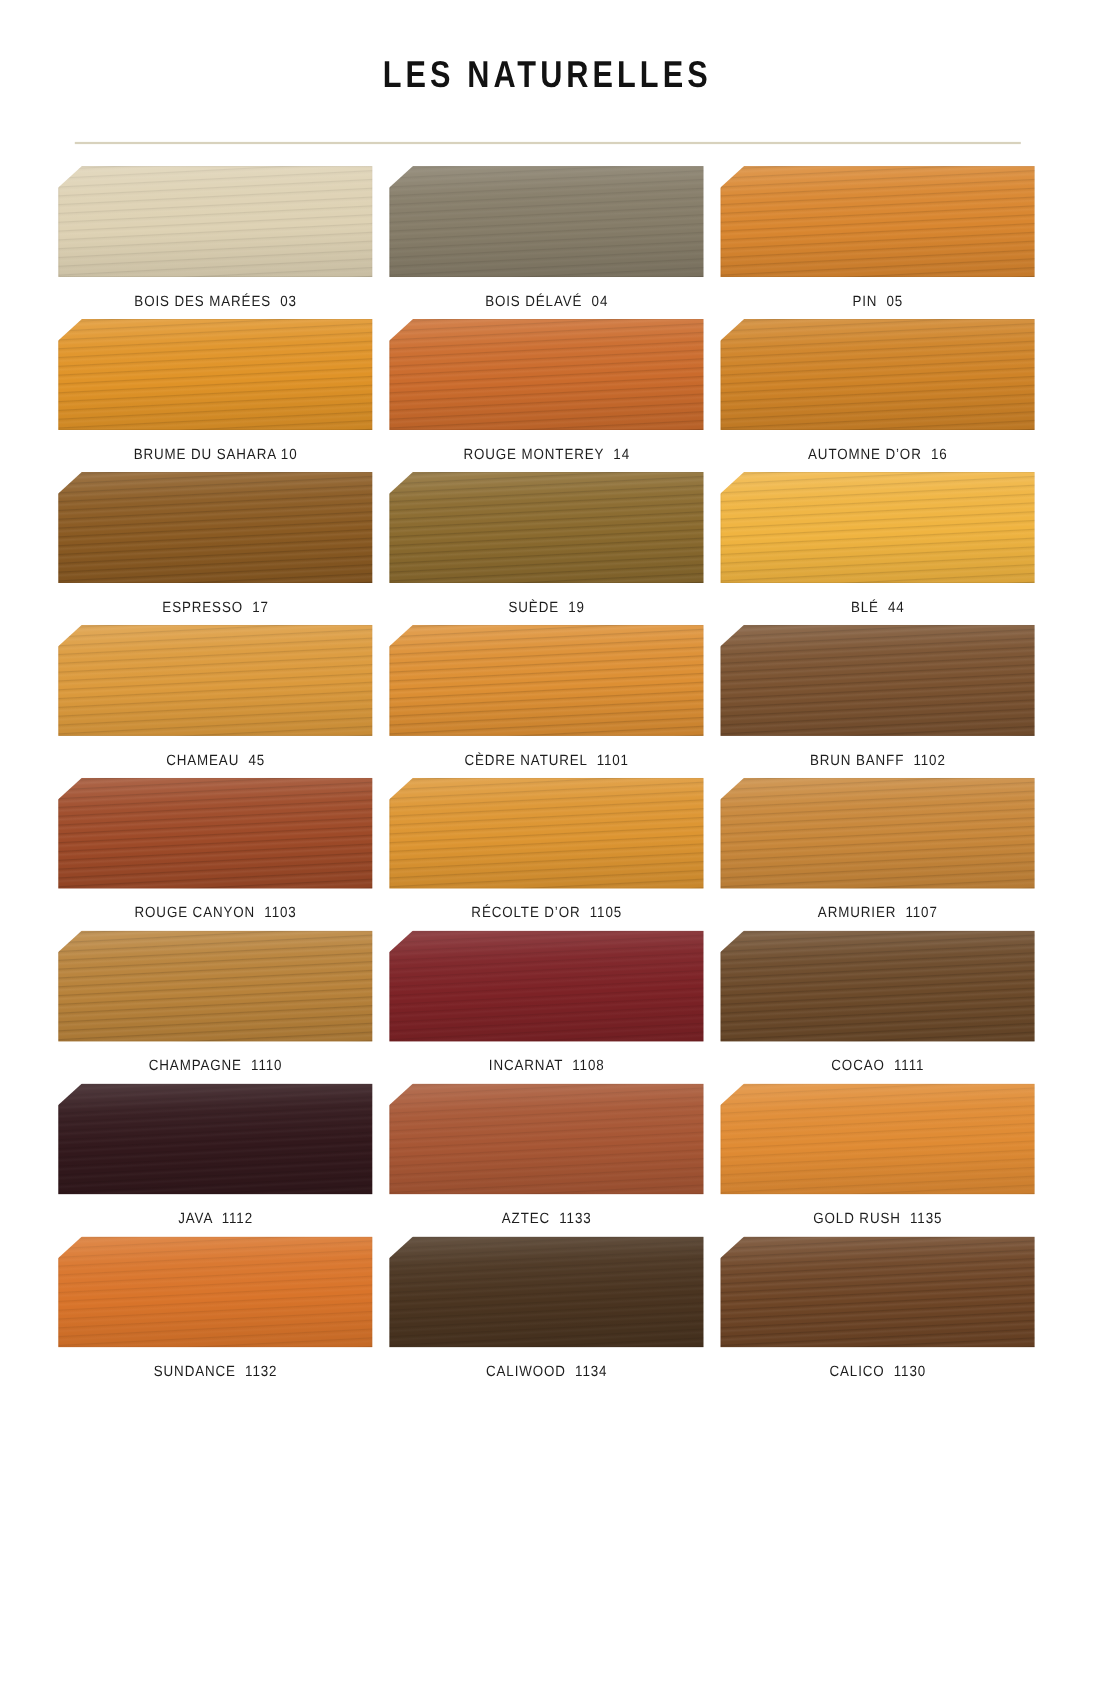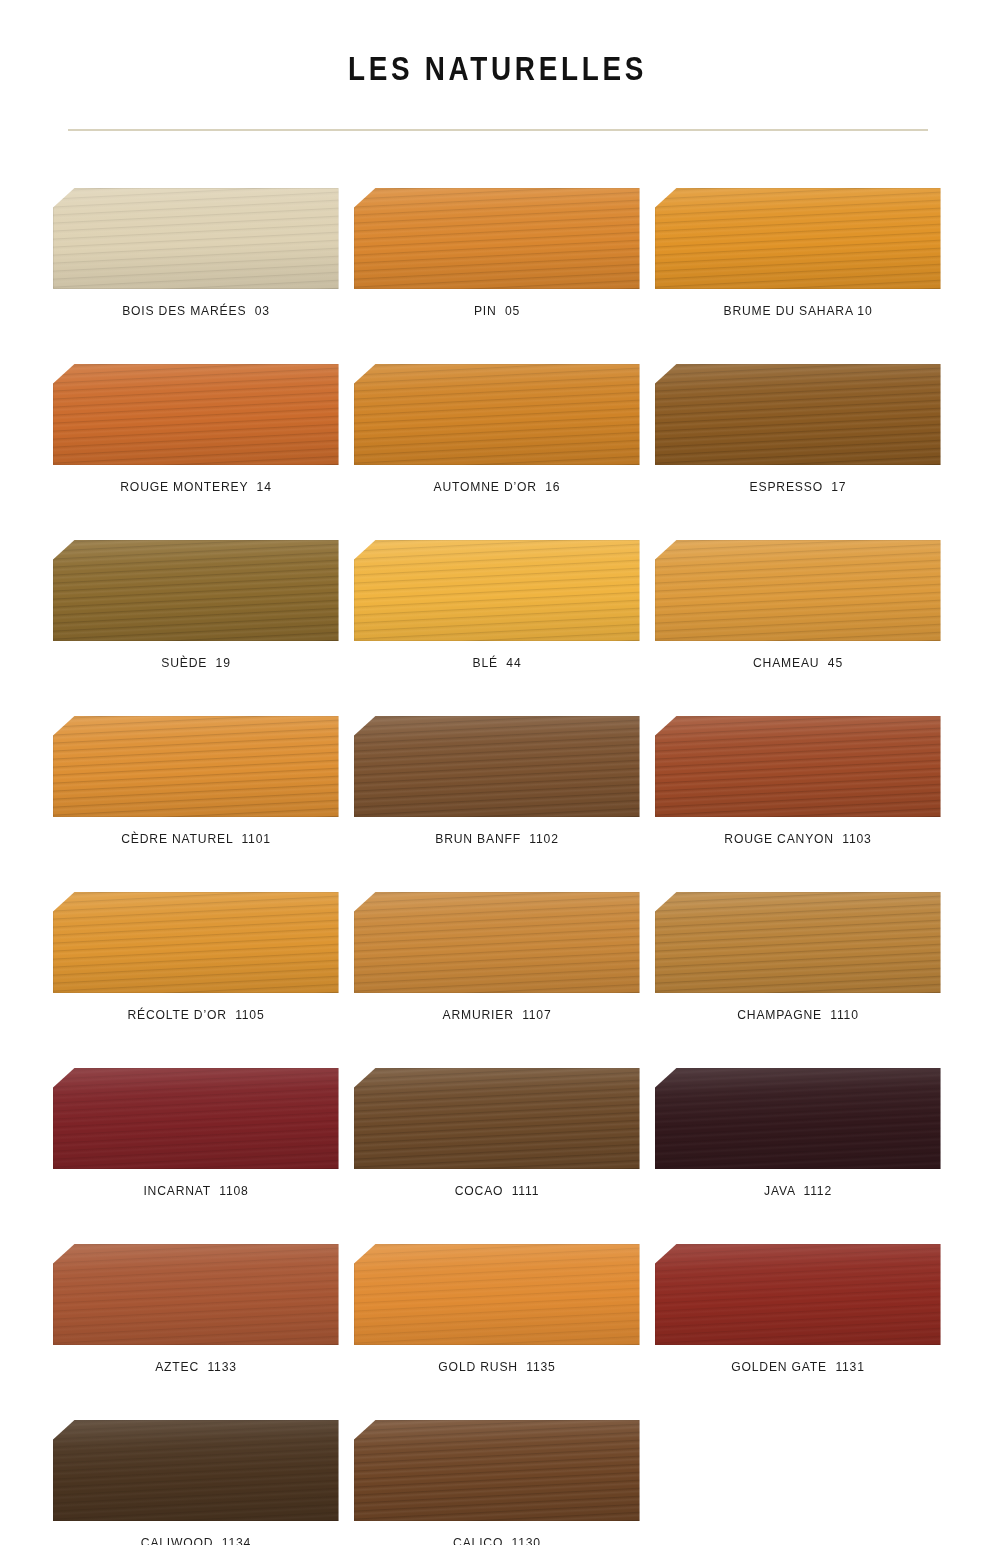--- a/index.html
+++ b/index.html
@@ -48,21 +48,20 @@
     margin: 0 auto;
     padding-top: 20px;
     display: flex;
     flex-wrap: wrap;
     column-gap: 15px;
     row-gap: 0px;
   }
   .swatch-cell {
     width: 286px;
     margin-bottom: 7px;
-    margin-top: 37px;
   }
   .swatch-chip {
     position: relative;
     width: 286px;
     height: 101px;
     overflow: hidden;
     
     clip-path: polygon(22px 0, 100% 0, 100% 100%, 0 100%, 0 20px);
     background-color: #c9a06a;
     box-shadow: inset 0 0 0 1px rgba(0,0,0,0.06);
@@ -134,20 +133,28 @@
   <div class="swatch-grid">
       <div class="swatch-cell">
         <div class="swatch-chip chip-straight" style="background-color: rgb(222, 210, 180);">
           <div class="grain grain-cathedral"></div>
           <div class="grain grain-lines"></div>
           <div class="grain grain-shade"></div>
         </div>
         <div class="swatch-label">BOIS DES MARÉES  03</div>
       </div>
       <div class="swatch-cell">
+        <div class="swatch-chip chip-straight" style="background-color: rgb(133, 124, 104);">
+          <div class="grain grain-cathedral"></div>
+          <div class="grain grain-lines"></div>
+          <div class="grain grain-shade"></div>
+        </div>
+        <div class="swatch-label">BOIS DÉLAVÉ  04</div>
+      </div>
+      <div class="swatch-cell">
         <div class="swatch-chip" style="background-color: rgb(217, 134, 47);">
           <div class="grain grain-cathedral"></div>
           <div class="grain grain-lines"></div>
           <div class="grain grain-shade"></div>
         </div>
         <div class="swatch-label">PIN  05</div>
       </div>
       <div class="swatch-cell">
         <div class="swatch-chip" style="background-color: rgb(224, 147, 39);">
           <div class="grain grain-cathedral"></div>
@@ -286,26 +293,26 @@
       </div>
       <div class="swatch-cell">
         <div class="swatch-chip chip-straight" style="background-color: rgb(224, 139, 51);">
           <div class="grain grain-cathedral"></div>
           <div class="grain grain-lines"></div>
           <div class="grain grain-shade"></div>
         </div>
         <div class="swatch-label">GOLD RUSH  1135</div>
       </div>
       <div class="swatch-cell">
-        <div class="swatch-chip chip-straight" style="background-color: rgb(142, 42, 33);">
-          <div class="grain grain-cathedral"></div>
-          <div class="grain grain-lines"></div>
-          <div class="grain grain-shade"></div>
-        </div>
-        <div class="swatch-label">GOLDEN GATE  1131</div>
+        <div class="swatch-chip chip-straight" style="background-color: rgb(217, 116, 42);">
+          <div class="grain grain-cathedral"></div>
+          <div class="grain grain-lines"></div>
+          <div class="grain grain-shade"></div>
+        </div>
+        <div class="swatch-label">SUNDANCE  1132</div>
       </div>
       <div class="swatch-cell">
         <div class="swatch-chip chip-straight" style="background-color: rgb(74, 52, 32);">
           <div class="grain grain-cathedral"></div>
           <div class="grain grain-lines"></div>
           <div class="grain grain-shade"></div>
         </div>
         <div class="swatch-label">CALIWOOD  1134</div>
       </div>
       <div class="swatch-cell">

